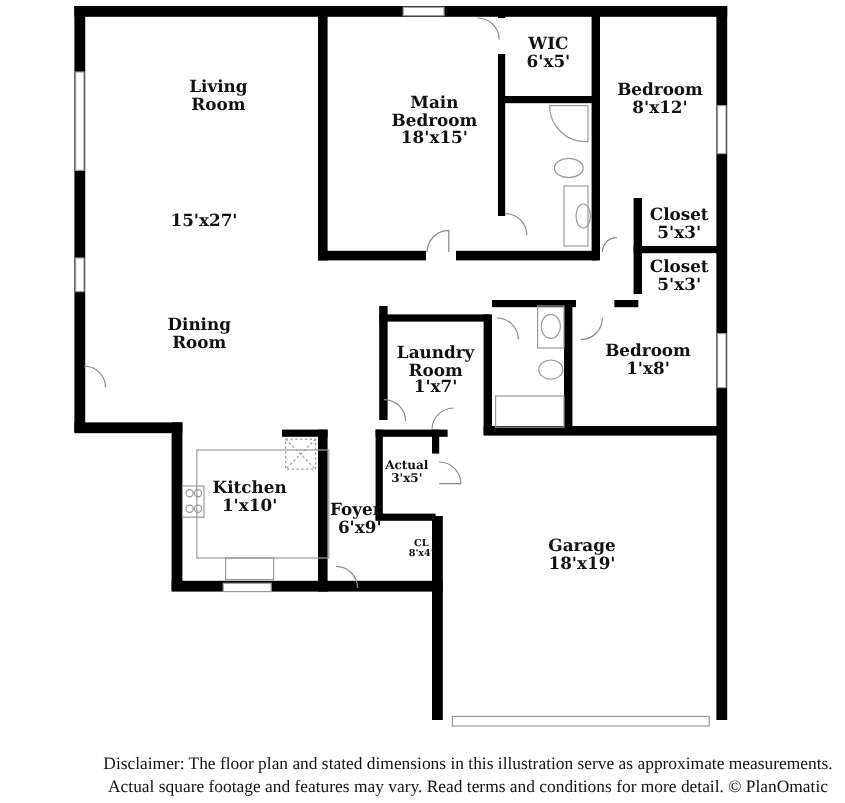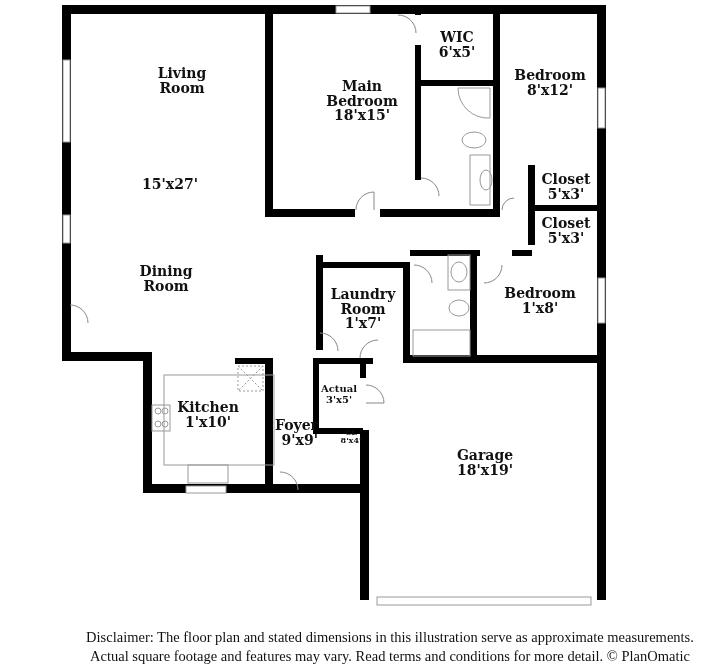--- a/index.html
+++ b/index.html
@@ -148,23 +148,23 @@
 <div class="lbl sm" style="left:318px;top:384px;width:42px;">
   <span>Actual</span>
   <span>3'x5'</span>
 </div>
 <div class="lbl md" style="left:168px;top:400px;width:80px;">
   <span>Kitchen</span>
   <span>1'x10'</span>
 </div>
 <div class="lbl md" style="left:268px;top:418px;width:50px;text-align:right;">
   <span>Foyer</span>
-  <span>9'x9'</span>
+  <span>6'x9'</span>
 </div>
-<div class="lbl sm" style="left:338px;top:428px;width:26px;font-size:8px;">
+<div class="lbl sm" style="left:338px;top:448px;width:26px;font-size:8px;">
   <span>CL</span>
   <span>8'x4'</span>
 </div>
 <div class="lbl md" style="left:430px;top:448px;width:110px;">
   <span>Garage</span>
   <span>18'x19'</span>
 </div>
 
 <div class="disc" style="top:629px;">Disclaimer: The floor plan and stated dimensions in this illustration serve as approximate measurements.</div>
 <div class="disc" style="top:648px;">Actual square footage and features may vary. Read terms and conditions for more detail. © PlanOmatic</div>

